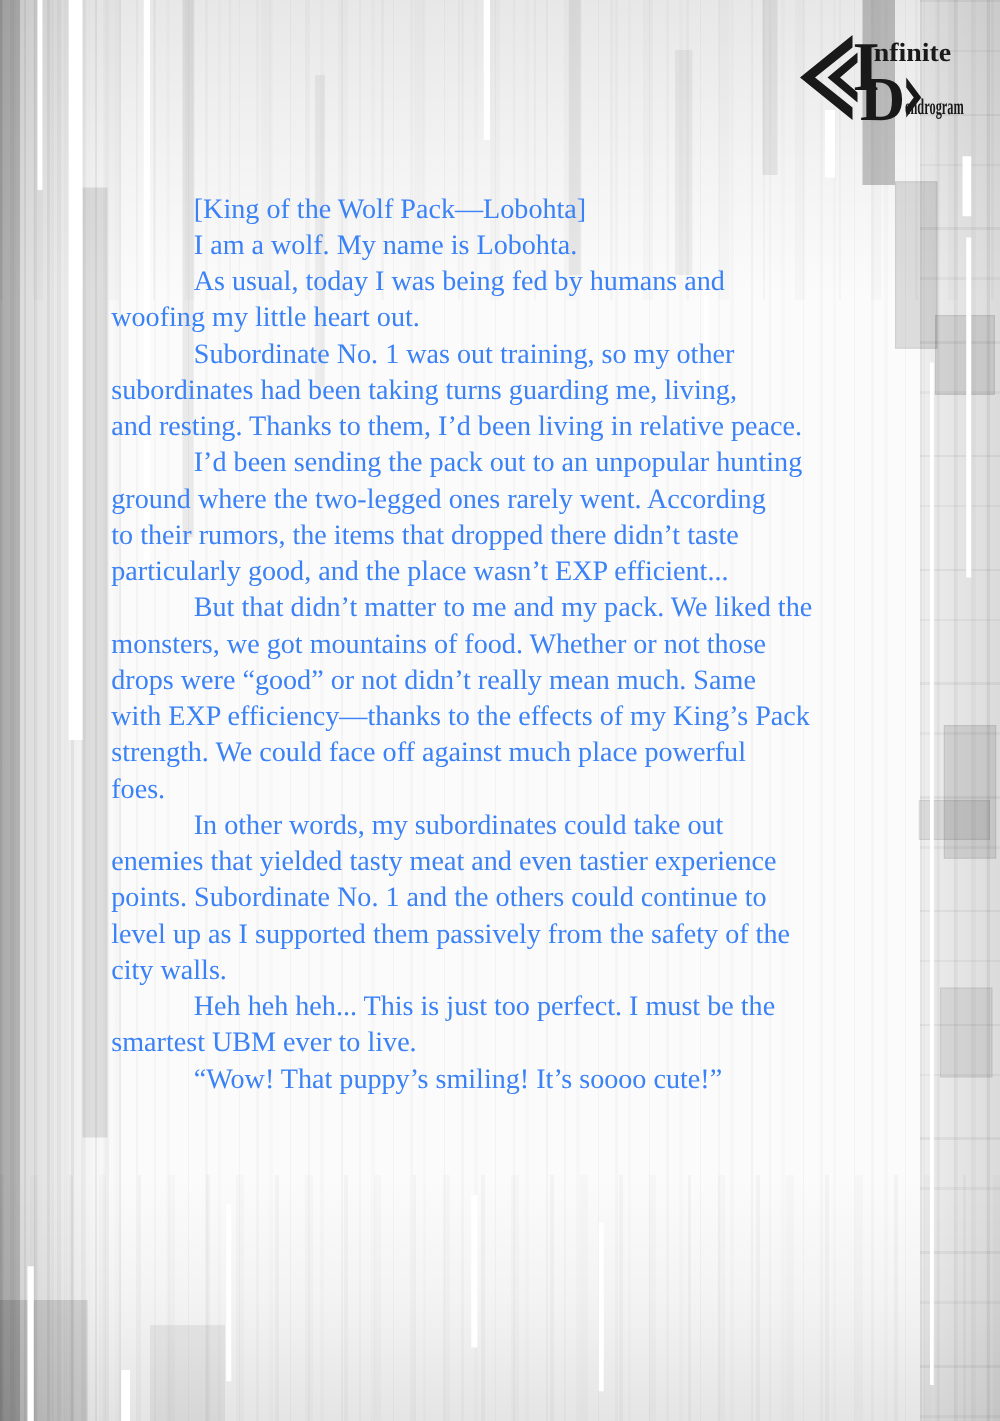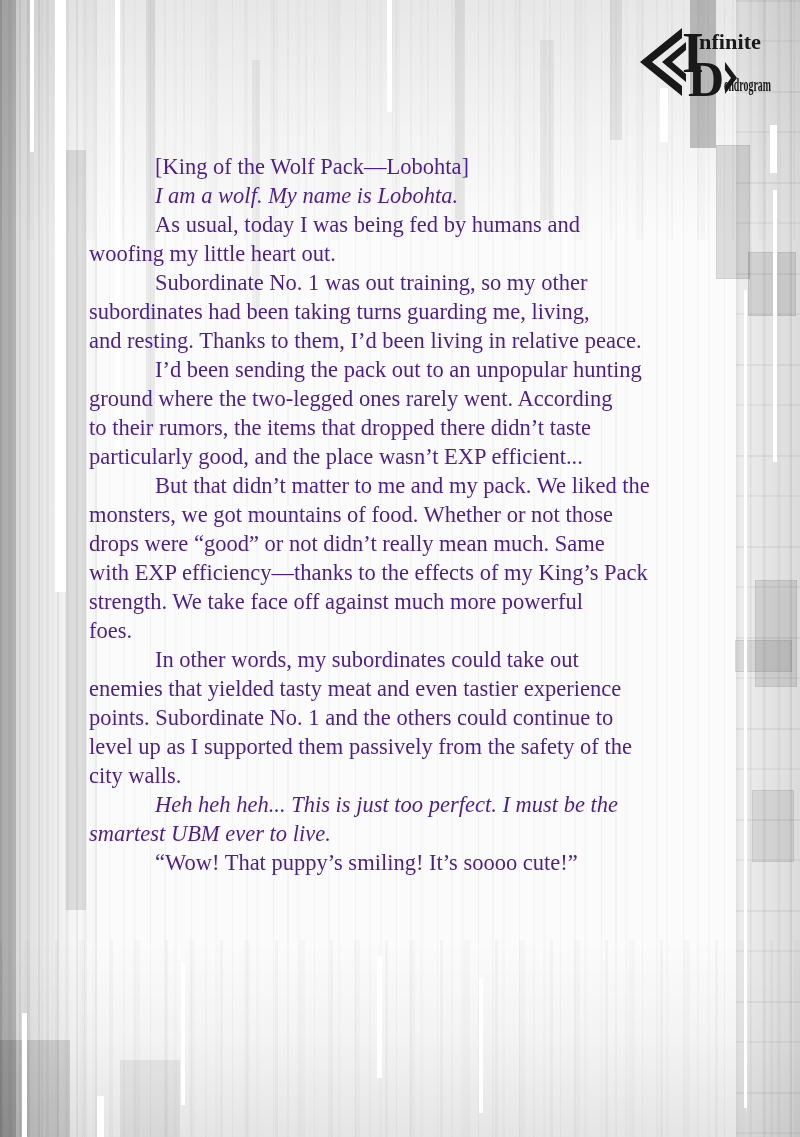--- a/index.html
+++ b/index.html
@@ -62,24 +62,24 @@
   .wbar{position:absolute;background:#fff;}
   .logo{position:absolute;left:636px;top:22px;width:136px;height:78px;z-index:2;}
   .logo svg text{
     font-family:"Liberation Serif","DejaVu Serif",serif;
     font-weight:bold;
     fill:#191919;
   }
   .logo svg path{fill:#191919;}
   .text-block{
     position:absolute;left:89px;top:152px;width:650px;z-index:2;
-    font-size:22.5px;line-height:29px;color:#4c1d95;
+    font-size:22.5px;line-height:29px;color:#3b82f6;
   }
   .para{margin:0;padding:0;}
-  .para.italic{font-style:italic;}
+  .para.italic{}
   .line{display:block;white-space:nowrap;}
   .line.indent{padding-left:66px;}
 </style>
 </head>
 <body>
 
 <div class="page">
 
   <div class="texture">
     <div class="band band-left"></div>
@@ -151,21 +151,21 @@
       <span class="line indent">I’d been sending the pack out to an unpopular hunting</span>
       <span class="line">ground where the two-legged ones rarely went. According</span>
       <span class="line">to their rumors, the items that dropped there didn’t taste</span>
       <span class="line">particularly good, and the place wasn’t EXP efficient...</span>
     </p>
     <p class="para">
       <span class="line indent">But that didn’t matter to me and my pack. We liked the</span>
       <span class="line">monsters, we got mountains of food. Whether or not those</span>
       <span class="line">drops were “good” or not didn’t really mean much. Same</span>
       <span class="line">with EXP efficiency—thanks to the effects of my King’s Pack</span>
-      <span class="line">strength. We take face off against much more powerful</span>
+      <span class="line">strength. We could face off against much place powerful</span>
       <span class="line">foes.</span>
     </p>
     <p class="para">
       <span class="line indent">In other words, my subordinates could take out</span>
       <span class="line">enemies that yielded tasty meat and even tastier experience</span>
       <span class="line">points. Subordinate No. 1 and the others could continue to</span>
       <span class="line">level up as I supported them passively from the safety of the</span>
       <span class="line">city walls.</span>
     </p>
     <p class="para italic">

